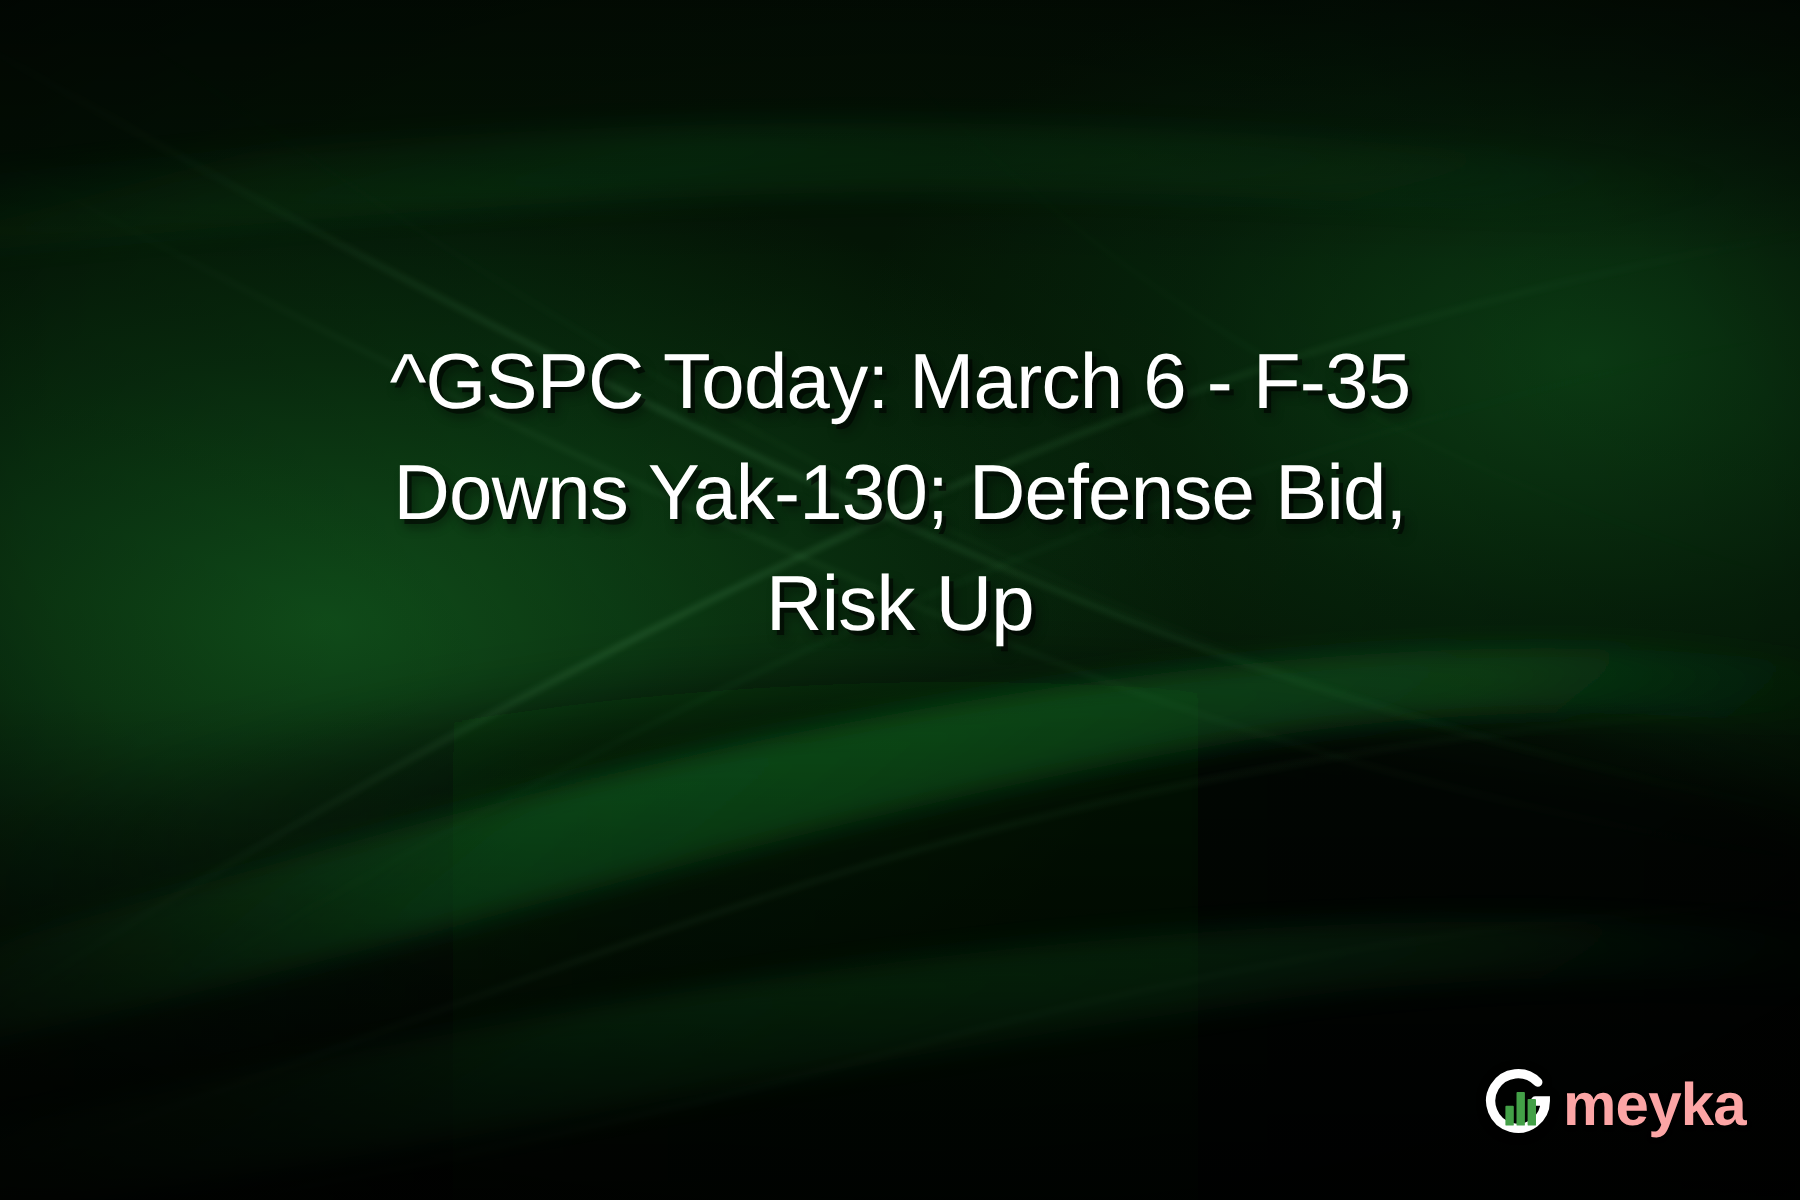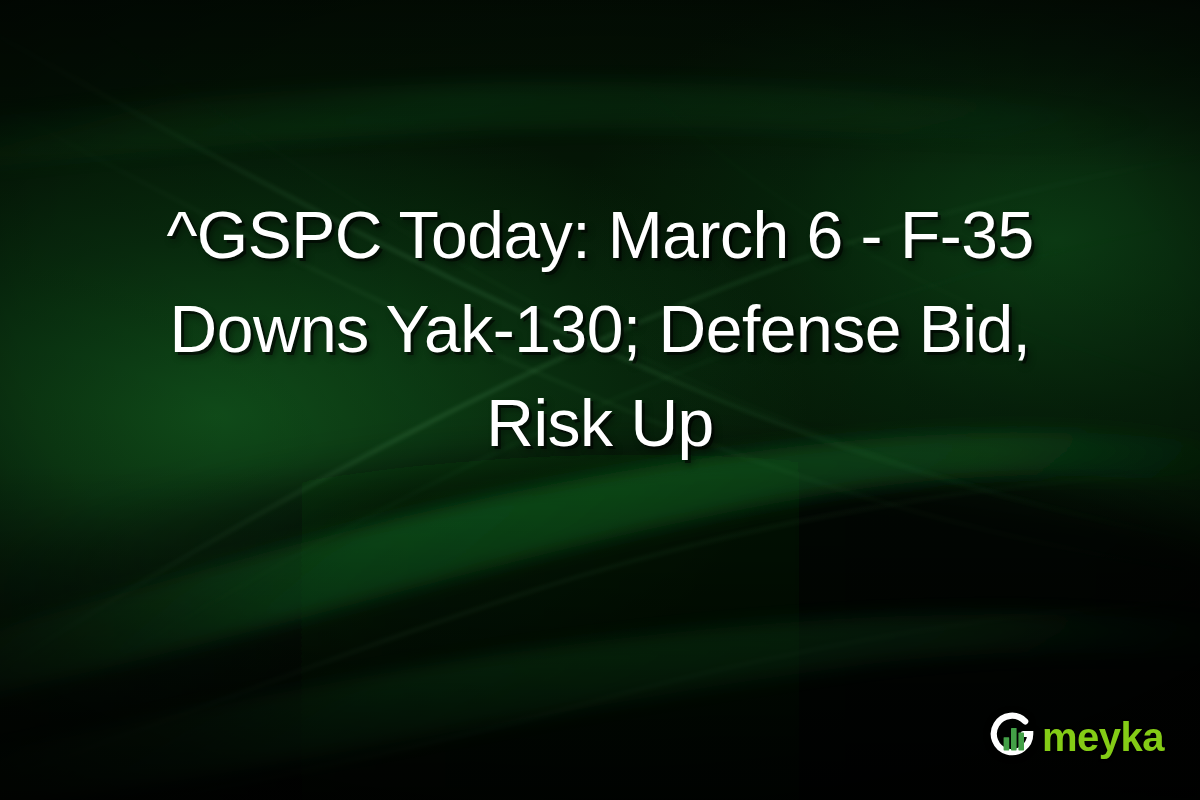--- a/index.html
+++ b/index.html
@@ -91,21 +91,21 @@
   }
   .headline {
     width: 1100px;
     margin: 0;
     padding: 0 20px;
     box-sizing: border-box;
     text-align: center;
     color: #ffffff;
     font-family: "Liberation Sans", sans-serif;
     font-weight: 400;
-    font-size: 66px;
+    font-size: 52px;
     line-height: 1.42;
     letter-spacing: -0.5px;
     text-shadow:
       3px 3px 0 rgba(0,0,0,0.55),
       4px 5px 7px rgba(0,0,0,0.45);
     white-space: pre-line;
   }
 
   
   .brand {
@@ -121,21 +121,21 @@
     height: 52px;
     flex: 0 0 52px;
     display: block;
     filter: drop-shadow(0 1px 3px rgba(0,0,0,0.5));
   }
   .brand-name {
     font-family: "Liberation Sans", sans-serif;
     font-weight: 700;
     font-size: 40px;
     line-height: 1;
-    color: #84cc16;
+    color: #fca5a5;
     letter-spacing: -0.5px;
     text-shadow: 0 1px 3px rgba(0,0,0,0.45);
     position: relative;
     top: 1px;
   }
 </style>
 </head>
 <body>
 
 <div class="card">

